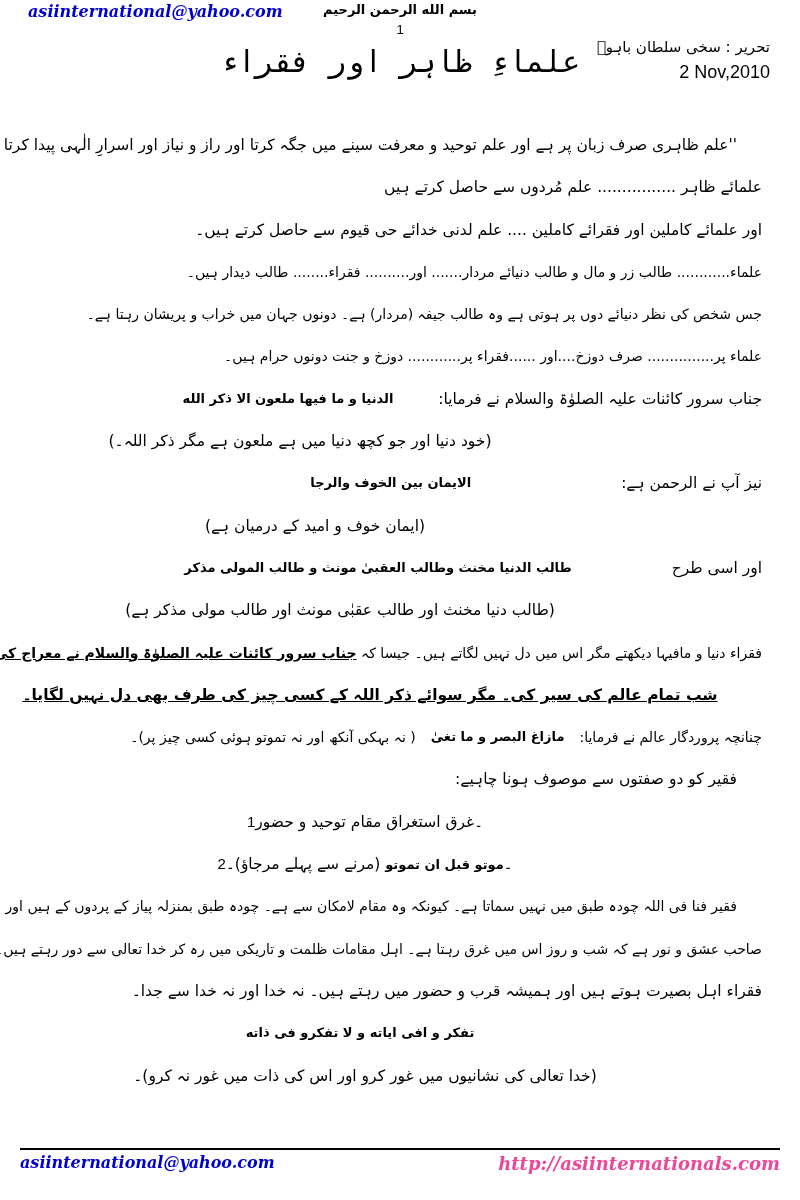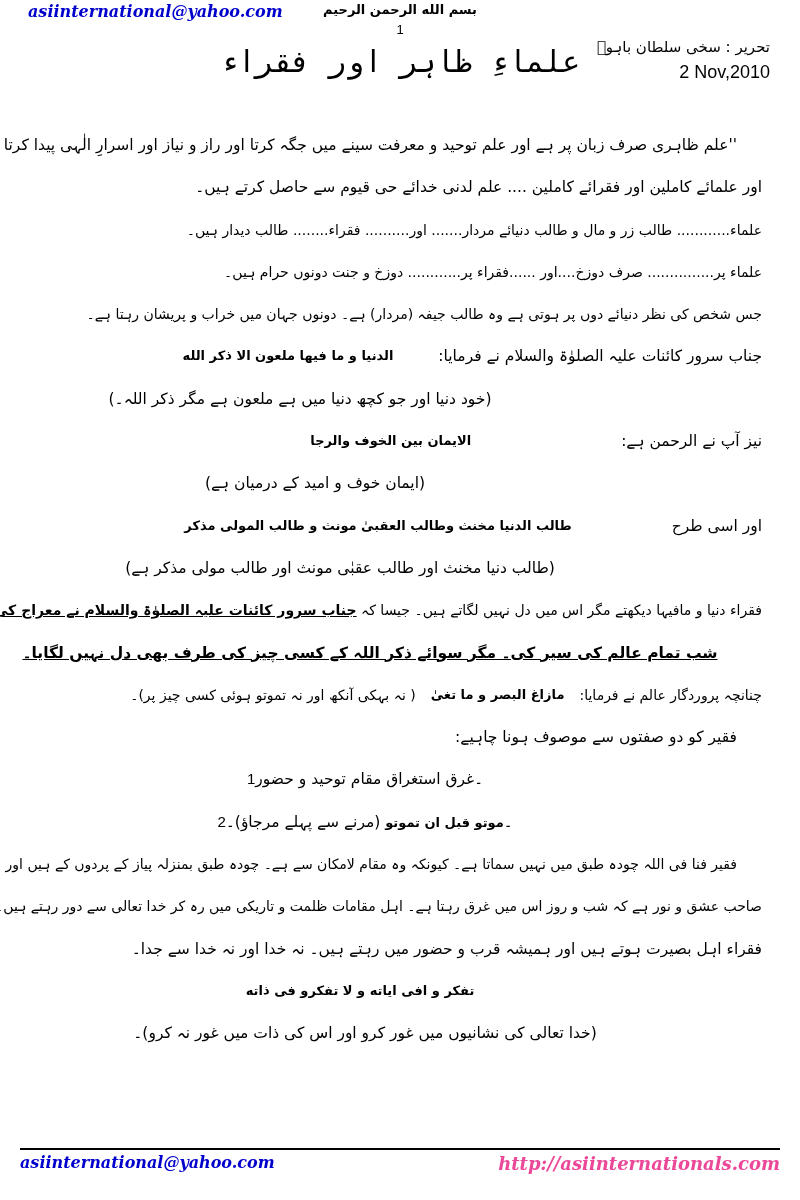--- a/index.html
+++ b/index.html
@@ -78,24 +78,25 @@
 <div class="byline-block">
   <div class="byline">تحریر : سخی سلطان باہوؒ</div>
   <div class="date">2 Nov,2010</div>
 </div>
 <div class="doc-title">علماءِ ظاہر اور فقراء</div>
 
 <div class="content">
 
   <div class="line indent">''علم ظاہری صرف زبان پر ہے اور علم توحید و معرفت سینے میں جگہ کرتا اور راز و نیاز اور اسرارِ الٰہی پیدا کرتا ہے۔</div>
 
+  <div class="line">علمائے ظاہر ................ علم مُردوں سے حاصل کرتے ہیں</div>
   <div class="line">اور علمائے کاملین اور فقرائے کاملین .... علم لدنی خدائے حی قیوم سے حاصل کرتے ہیں۔</div>
   <div class="line long">علماء............ طالب زر و مال و طالب دنیائے مردار....... اور.......... فقراء........ طالب دیدار ہیں۔</div>
+  <div class="line long">جس شخص کی نظر دنیائے دوں پر ہوتی ہے وہ طالب جیفہ (مردار) ہے۔ دونوں جہان میں خراب و پریشان رہتا ہے۔</div>
   <div class="line long">علماء پر............... صرف دوزخ....اور ......فقراء پر............ دوزخ و جنت دونوں حرام ہیں۔</div>
-  <div class="line long">جس شخص کی نظر دنیائے دوں پر ہوتی ہے وہ طالب جیفہ (مردار) ہے۔ دونوں جہان میں خراب و پریشان رہتا ہے۔</div>
 
   <div class="line row gap-m">
     <span>جناب سرور کائنات علیہ الصلوٰۃ والسلام نے فرمایا:</span>
     <span class="arabic">الدنيا و ما فيها ملعون الا ذكر الله</span>
   </div>
   <div class="line centered sh-95">(خود دنیا اور جو کچھ دنیا میں ہے ملعون ہے مگر ذکر اللہ۔)</div>
 
   <div class="line row gap-xl">
     <span>نیز آپ نے الرحمن ہے:</span>
     <span class="arabic">الايمان بين الخوف والرجا</span>

